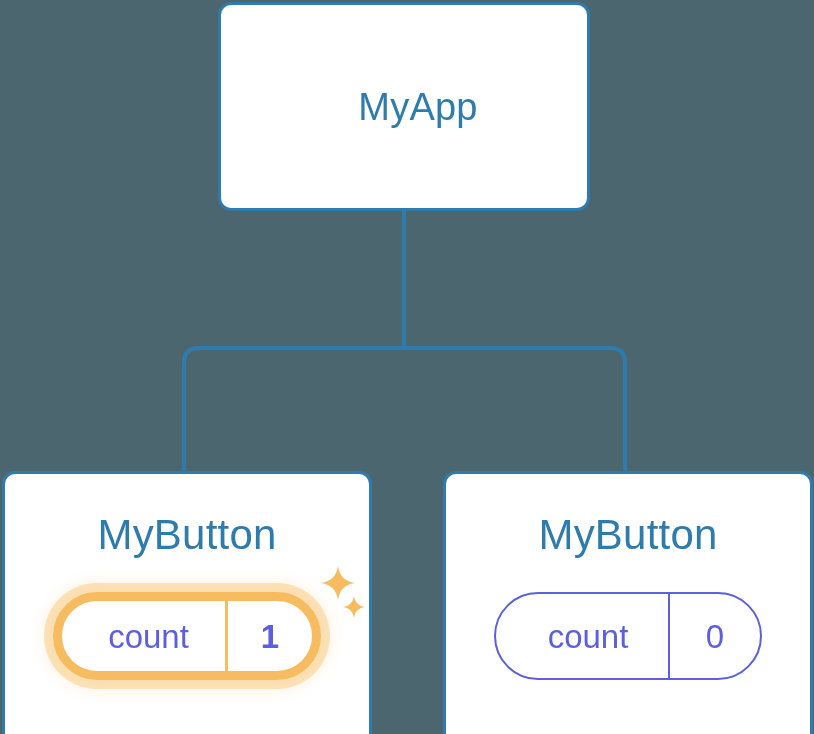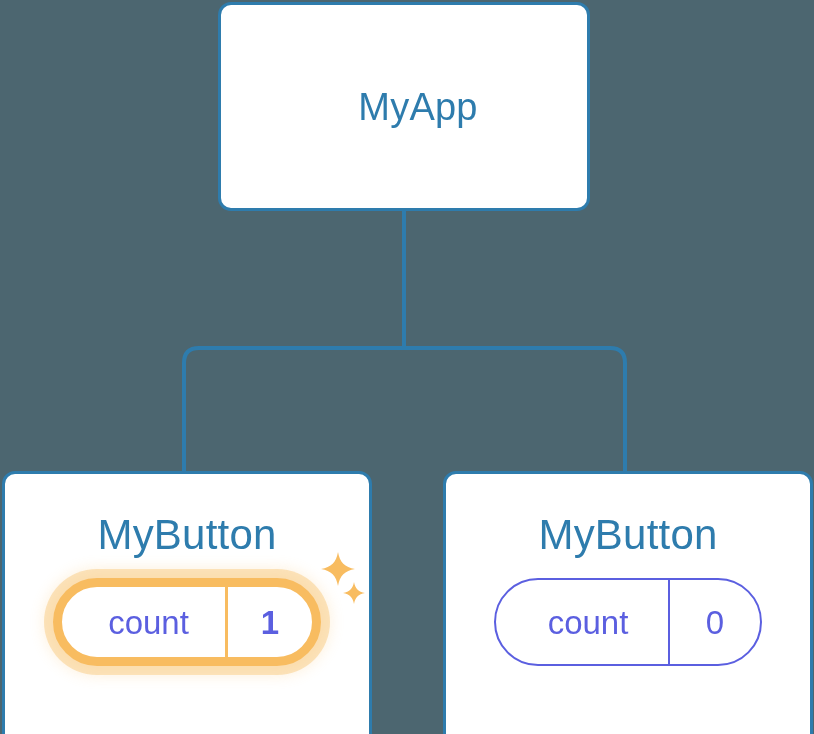--- a/index.html
+++ b/index.html
@@ -73,21 +73,21 @@
     padding-top: 44px;
   }
   #node-child-left  { left: 2px; }
   #node-child-right { left: 443px; }
 
   .node-child .node-title { font-size: 42px; line-height: 34px; }
 
   
   .pill-wrap {
     position: relative;
-    margin-top: 26px;
+    margin-top: 40px;
     display: flex;
     align-items: center;
     justify-content: center;
   }
 
   .pill {
     position: relative;
     display: flex;
     align-items: stretch;
     height: 88px;

